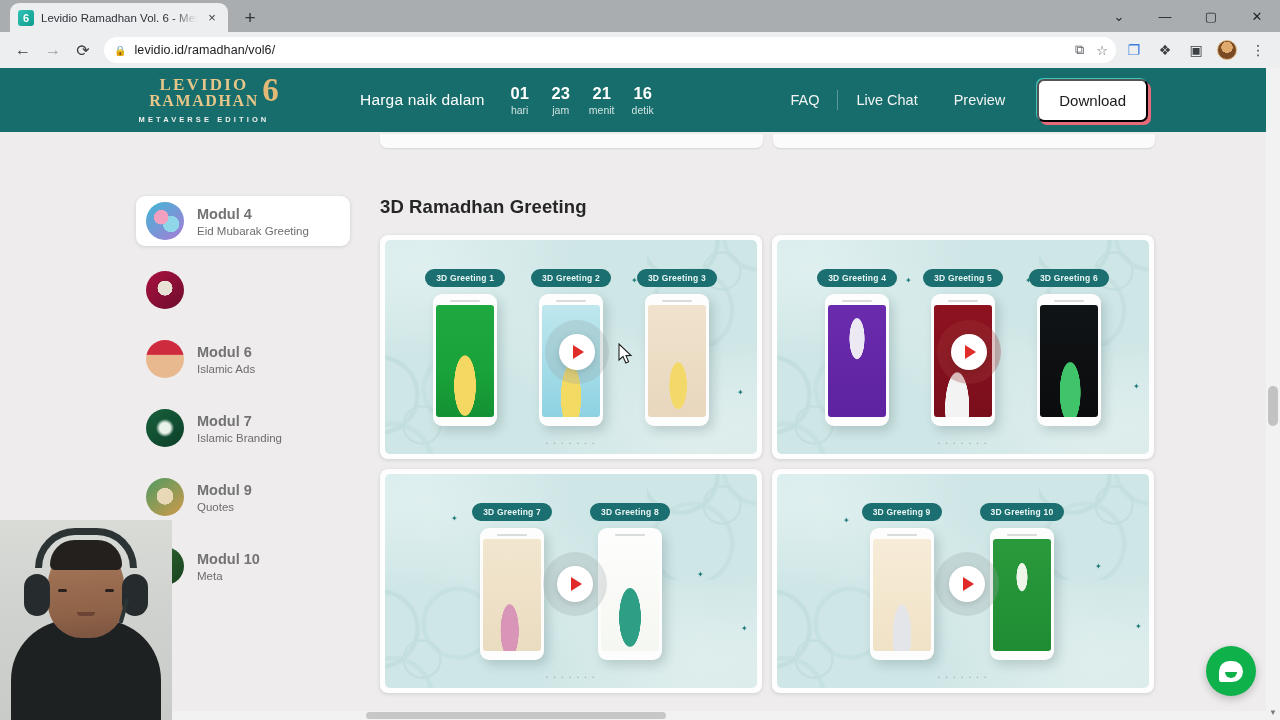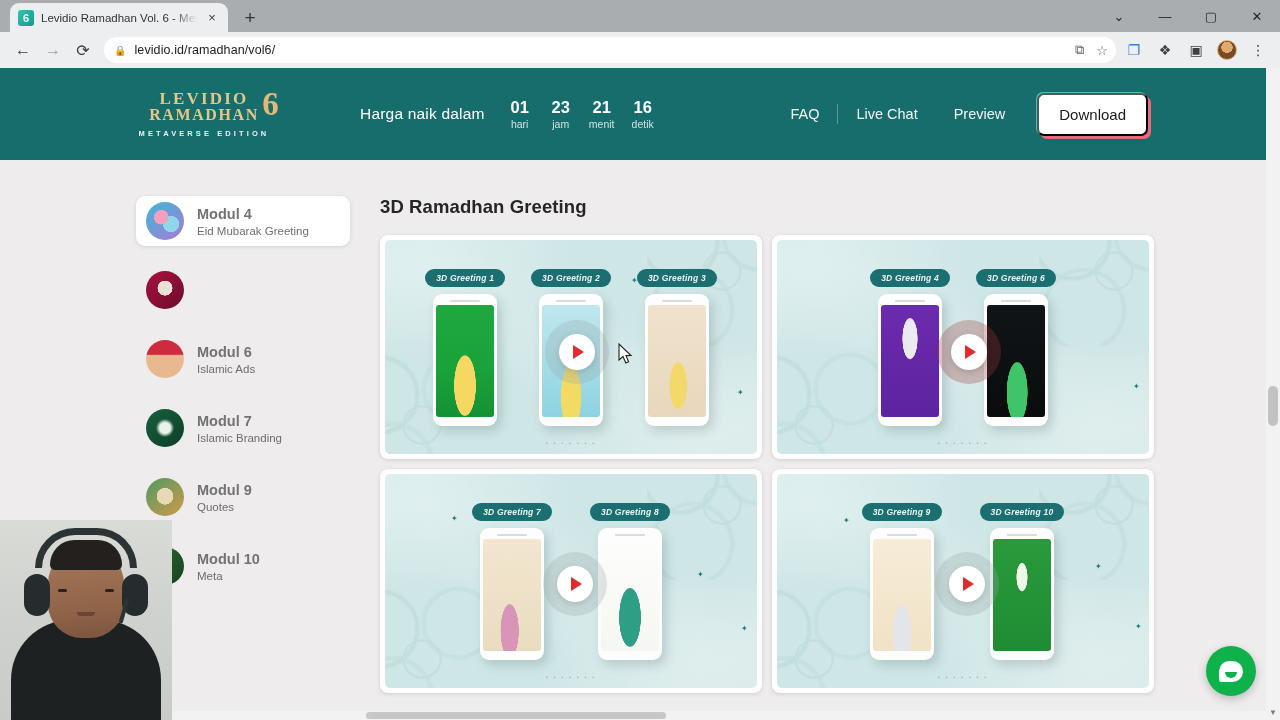--- a/index.html
+++ b/index.html
@@ -81,21 +81,21 @@
   }
 
   
   .viewport {
     position: absolute; left: 0; top: 68px; width: 1280px; height: 652px;
     background: #eeecec; overflow: hidden;
   }
 
   
   .site-header {
-    position: absolute; left: 0; top: 0; width: 1266px; height: 92px;
+    position: absolute; left: 0; top: 0; width: 1266px; height: 64px;
     background: #176d6c;
     display: flex; align-items: center; z-index: 20;
   }
   .logo { margin-left: 124px; width: 160px; text-align: center; color: #e7c789; }
   .logo-l1 { font-size: 17px; letter-spacing: 2.2px; font-family: "Liberation Serif", serif; font-weight: bold; line-height: 1.05; }
   .logo-l2 { font-size: 16px; letter-spacing: 1.6px; font-family: "Liberation Serif", serif; font-weight: bold; line-height: 1.05; }
   .logo-l3 { font-size: 7.5px; letter-spacing: 3.1px; margin-top: 5px; color: #f0f0ee; font-weight: bold; }
   .logo-wrap { position: relative; display: inline-block; }
   .logo-six {
     position: absolute; right: -20px; top: -4px;
@@ -163,21 +163,21 @@
       radial-gradient(circle at 50% 50%, transparent 16%, #b6d7d6 17% 18%, transparent 19%),
       radial-gradient(circle at 22% 30%, transparent 22%, #b6d7d6 23% 24.5%, transparent 26%),
       radial-gradient(circle at 74% 26%, transparent 20%, #bcdbda 21% 22.5%, transparent 24%),
       radial-gradient(circle at 30% 76%, transparent 24%, #bcdbda 25% 26.5%, transparent 28%);
   }
   .mandala.tr { right: -40px; top: -44px; width: 150px; height: 150px; }
   .mandala.bl { left: -38px; bottom: -46px; width: 150px; height: 150px; }
 
   .phones { position: absolute; inset: 0; display: flex; align-items: center; justify-content: center; gap: 26px; }
   .phones.two { gap: 38px; }
-  .pslot { display: flex; flex-direction: column; align-items: center; font-style: italic; }
+  .pslot { display: flex; flex-direction: column; align-items: center; }
   .pill {
     background: #1b6f70; color: #eaf6f5; font-size: 8.5px; font-weight: bold;
     padding: 4px 11px; border-radius: 10px; white-space: nowrap; letter-spacing: .2px;
     margin-bottom: 7px;
   }
   .phone {
     width: 64px; height: 132px; background: #fdfdfd; border-radius: 9px;
     padding: 6px 3px 7px 3px; box-shadow: 4px 5px 11px rgba(40,70,70,.2);
     display: flex; flex-direction: column; align-items: center;
   }
@@ -395,20 +395,27 @@
                 <div class="mandala bl"></div>
                 <div class="sparkle" style="left:128px;top:36px">✦</div>
                 <div class="sparkle" style="left:248px;top:36px">✦</div>
                 <div class="sparkle" style="left:356px;top:142px">✦</div>
                 <div class="phones">
                   <div class="pslot">
                     <span class="pill">3D Greeting 4</span>
                     <div class="phone">
                       <div class="pbar"></div>
                       <div class="pscreen" style="background:radial-gradient(ellipse at 50% 30%,#ece9f3 0 18%,transparent 19%),linear-gradient(180deg,#6b2bad 0%,#5d23a0 100%)"></div>
+                    </div>
+                  </div>
+                  <div class="pslot">
+                    <span class="pill">3D Greeting 5</span>
+                    <div class="phone">
+                      <div class="pbar"></div>
+                      <div class="pscreen" style="background:radial-gradient(ellipse at 40% 92%,#f3f3f3 0 24%,transparent 25%),linear-gradient(180deg,#8e1220 0%,#7a0e1b 100%)"></div>
                     </div>
                   </div>
                   <div class="pslot">
                     <span class="pill">3D Greeting 6</span>
                     <div class="phone">
                       <div class="pbar"></div>
                       <div class="pscreen" style="background:radial-gradient(ellipse at 52% 78%,#3fc46a 0 24%,transparent 25%),linear-gradient(180deg,#111416 0%,#0a0c0e 100%)"></div>
                     </div>
                   </div>
                 </div>

